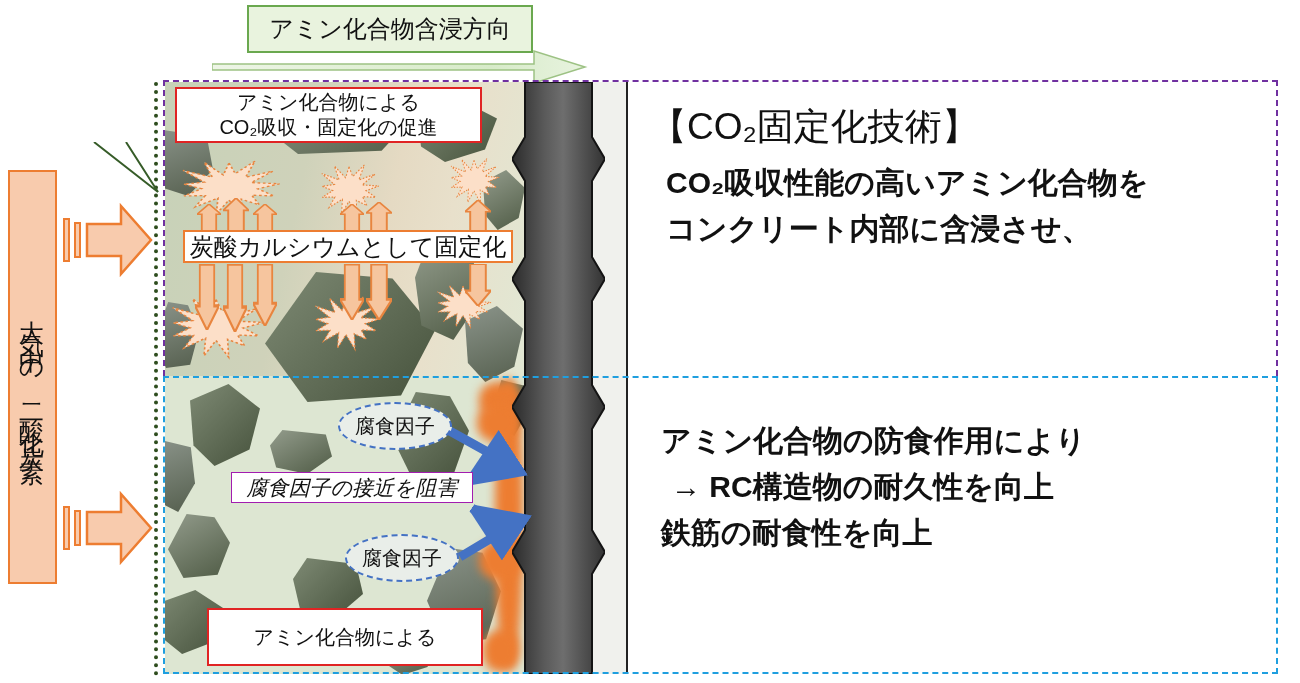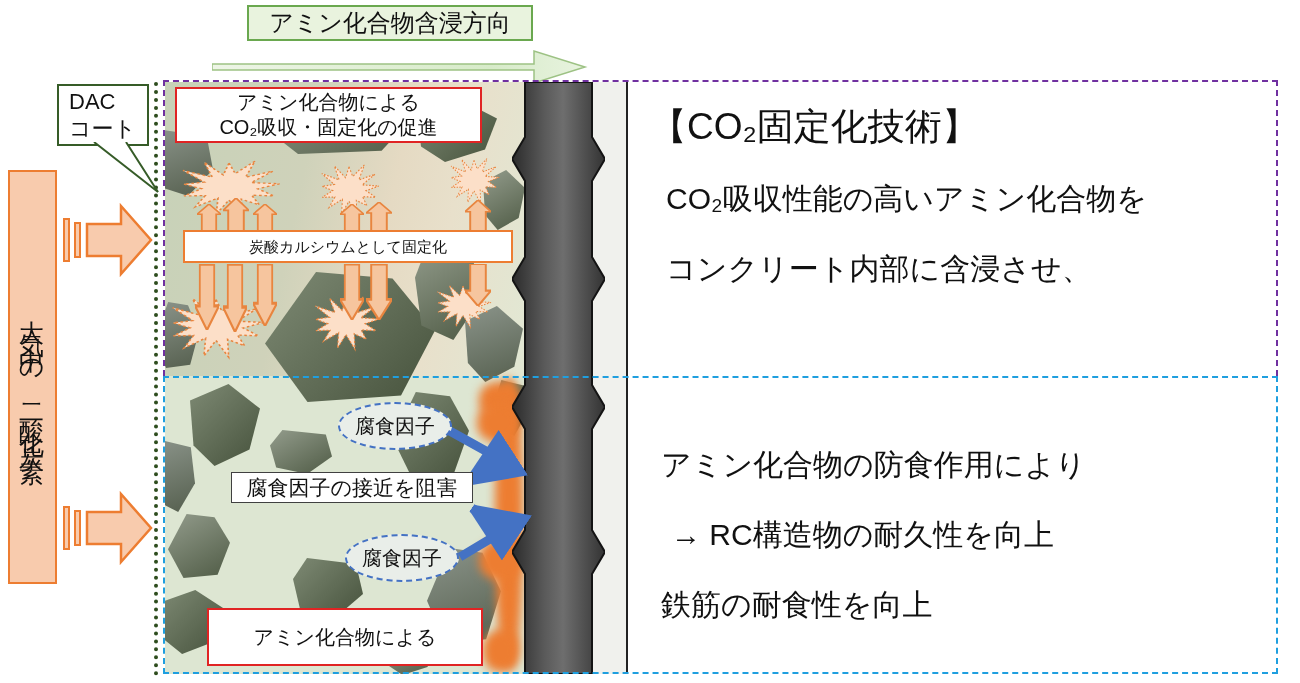--- a/index.html
+++ b/index.html
@@ -1,21 +1,21 @@
 <!DOCTYPE html>
 <html><head>
 <meta charset="utf-8">
 <style>
   html,body{margin:0;padding:0;background:#fff;}
   body{font-family:"Liberation Sans", sans-serif; color:#111;}
   .stage{position:relative;width:1300px;height:683px;background:#fff;overflow:hidden;}
   .abs{position:absolute;}
 
   
-  .imp-label{left:247px;top:5px;width:286px;height:36px;background:#e9f3de;border:2px solid #6aa84f;
+  .imp-label{left:247px;top:5px;width:286px;height:48px;background:#e9f3de;border:2px solid #6aa84f;
     display:flex;align-items:center;justify-content:center;font-size:24px;box-sizing:border-box;}
   .imp-arrow{left:212px;top:48px;}
 
   
   .dac-box{left:57px;top:84px;width:92px;height:62px;background:#fff;border:2px solid #365c28;
     box-sizing:border-box;display:flex;flex-direction:column;justify-content:center;padding-left:10px;
     font-size:22px;line-height:27px;z-index:6;}
   .dac-tail{left:90px;top:142px;z-index:7;}
 
   
@@ -45,61 +45,57 @@
 
   .burst{position:absolute;overflow:visible;}
   .burst polygon{fill:#fcdfc8;stroke:#e8853f;stroke-width:1.6;stroke-dasharray:2.5 2.5;}
 
   .varrow{position:absolute;}
 
   .white-box{position:absolute;background:#fff;box-sizing:border-box;display:flex;flex-direction:column;
     align-items:center;justify-content:center;text-align:left;z-index:4;}
   .red-border{border:2px solid #e02424;}
   .orange-border{border:2px solid #ed7d31;}
-  .blue-border{border:2px solid #404040;}
+  .blue-border{border:2px solid #a21caf;font-style:italic;}
   .box-line{font-size:20px;line-height:25px;white-space:nowrap;}
 
   .ellipse{position:absolute;width:114px;height:48px;border:2px dashed #4472c4;border-radius:50%;
     background:#e9eee9;display:flex;align-items:center;justify-content:center;font-size:20px;box-sizing:border-box;z-index:4;}
 
   .zigzag{position:absolute;left:0;top:0;width:463px;height:592px;z-index:3;pointer-events:none;}
 
   
   .frame{box-sizing:border-box;pointer-events:none;}
   .frame-purple{left:163px;top:80px;width:1115px;height:296px;
     border-top:2px dashed #7030a0;border-left:2px dashed #7030a0;border-right:2px dashed #7030a0;z-index:8;}
   .frame-blue{left:163px;top:376px;width:1115px;height:298px;border:2px dashed #1f9fdf;z-index:8;}
 
   
   .rt{position:absolute;z-index:2;}
   .rt-title{font-size:37px;font-weight:500;letter-spacing:0px;margin-bottom:8px;white-space:nowrap;}
-  .rt-line{font-size:30px;font-weight:400;line-height:46px;padding-left:16px;white-space:nowrap;margin-top:24px;}
+  .rt-line{font-size:30px;font-weight:700;line-height:46px;padding-left:16px;white-space:nowrap;}
   .rt-line.arrow-line{padding-left:26px;}
 </style>
 </head>
 <body>
 
 <div class="stage">
 
   <div class="abs imp-label">アミン化合物含浸方向</div>
   <svg class="abs imp-arrow" width="376" height="38" viewBox="0 0 376 38">
     <defs>
       <linearGradient id="gArr" x1="0" y1="0" x2="1" y2="0">
         <stop offset="0" stop-color="#eef5e7"></stop>
           <stop offset="0.75" stop-color="#d7ebc9"></stop>
           <stop offset="1" stop-color="#e8f3df"></stop>
       </linearGradient>
     </defs>
     <path d="M0,16 H322 V3 L373,19 L322,35 V22 H0 Z" fill="url(#gArr)" stroke="#9dc284" stroke-width="1.5"></path>
   </svg>
 
-  <div class="abs dac-box">
-    <span>DAC</span>
-    <span>コート</span>
-  </div>
   <svg class="abs dac-tail" width="75" height="54" viewBox="0 0 75 54">
     <path d="M4,0 L68,50 L36,0" fill="#ffffff" stroke="#365c28" stroke-width="2"></path>
   </svg>
 
   <div class="abs dac-dots"></div>
 
   <div class="abs atm-banner">
     <span>大気中の二酸化炭素</span>
   </div>
 
@@ -221,21 +217,21 @@
       </defs>
       <polyline points="283,348 337,378 303,400" fill="none" stroke="#4472c4" stroke-width="9" marker-end="url(#mArr)"></polyline>
       <polyline points="295,475 340,448 307,426" fill="none" stroke="#4472c4" stroke-width="9" marker-end="url(#mArr)"></polyline>
     </svg>
 
     <div class="white-box red-border" style="left:10px;top:5px;width:307px;height:56px;">
       <div class="box-line">アミン化合物による</div>
       <div class="box-line">CO₂吸収・固定化の促進</div>
     </div>
     <div class="white-box orange-border" style="left:18px;top:148px;width:330px;height:33px;">
-      <div class="box-line" style="font-size:15px;">炭酸カルシウムとして固定化</div>
+      <div class="box-line" style="font-size:24px;">炭酸カルシウムとして固定化</div>
     </div>
 
     <div class="ellipse" style="left:173px;top:320px;">
       <span>腐食因子</span>
     </div>
     <div class="ellipse" style="left:180px;top:452px;">
       <span>腐食因子</span>
     </div>
 
     <div class="white-box blue-border" style="left:66px;top:390px;width:242px;height:31px;border-width:1.5px;">

